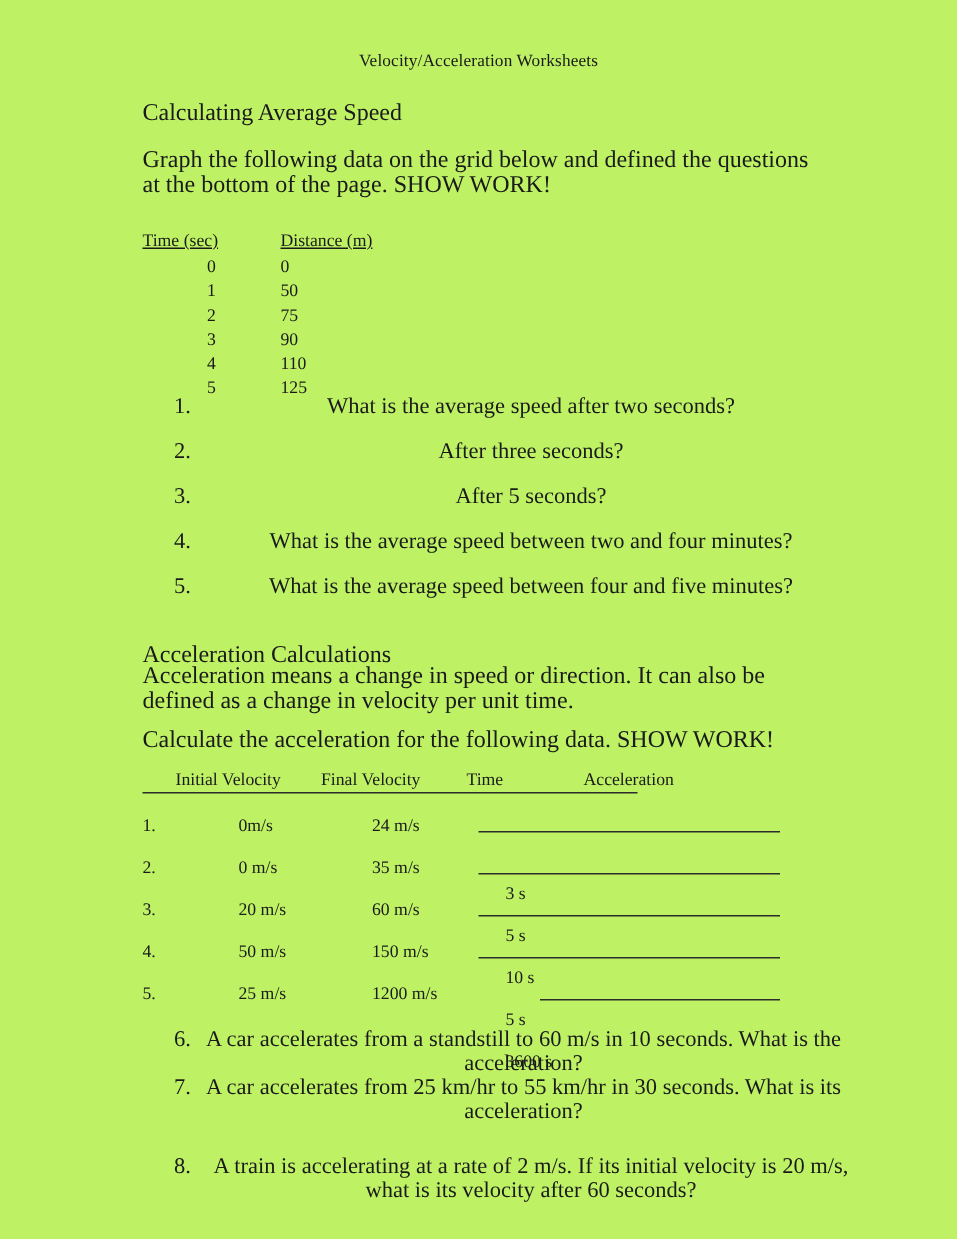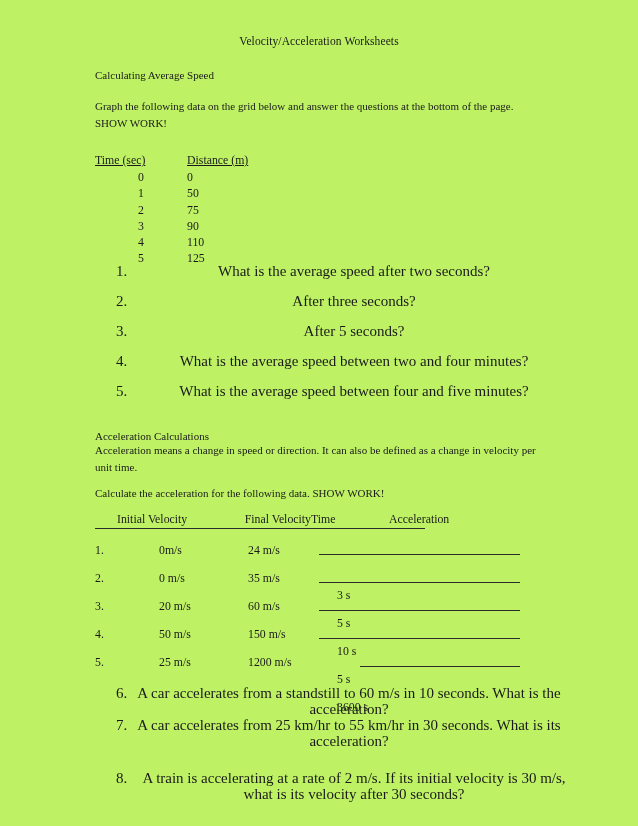--- a/index.html
+++ b/index.html
@@ -29,21 +29,21 @@
     left: 0; top: 35px;
     width: 638px;
     text-align: center;
     font-size: 11.5px;
     letter-spacing: 0.1px;
   }
   .blk {
     position: absolute;
     left: 95px;
     width: 448px;
-    font-size: 11px;
+    font-size: 16px;
     line-height: 17px;
     text-align: left;
   }
   
   .speed-table {
     position: absolute;
     left: 95px;
     top: 152px;
     width: 250px;
     font-size: 11.8px;
@@ -99,21 +99,21 @@
     width: 330px;
     font-size: 11.8px;
     border-bottom: 1px solid #2b2b2b;
     padding-bottom: 1px;
     height: 15px;
     white-space: nowrap;
   }
   .acc-head span { display: inline-block; }
   .hc1 { width: 22px; }
   .hc2 { width: 97px; }
-  .hc3 { width: 97px; text-align: right; }
+  .hc3 { width: 97px; }
   .hc4 { width: 78px; }
   .acc-rows {
     position: absolute;
     left: 95px;
     top: 543px;
     width: 448px;
     font-size: 11.8px;
   }
   .acc-row {
     position: relative;
@@ -134,21 +134,21 @@
 </style>
 </head>
 <body>
 
 <div class="page">
 
   <div class="doc-title">Velocity/Acceleration Worksheets</div>
 
   <div class="blk" style="top:67px;">Calculating Average Speed</div>
 
-  <div class="blk" style="top:98px;">Graph the following data on the grid below and answer the questions at the bottom of the page.  SHOW WORK!</div>
+  <div class="blk" style="top:98px;">Graph the following data on the grid below and defined the questions at the bottom of the page.  SHOW WORK!</div>
 
   <div class="speed-table">
     <table>
       <thead>
         <tr class="speed-head">
           <th class="th-time">Time (sec)</th>
           <th class="th-dist">Distance (m)</th>
         </tr>
       </thead>
       <tbody id="speed-body">
@@ -205,16 +205,16 @@
       <div class="acc-row"><span class="cell c-num">4.</span><span class="cell c-iv">50 m/s</span><span class="cell c-fv">150 m/s</span><span class="cell c-t">5 s</span><span class="c-line" style="left: 224px; width: 201px;"></span></div>
       <div class="acc-row"><span class="cell c-num">5.</span><span class="cell c-iv">25 m/s</span><span class="cell c-fv">1200 m/s</span><span class="cell c-t">3600 s</span><span class="c-line" style="left: 265px; width: 160px;"></span></div>
     </div>
 
   <ol class="qlist tight" id="acc-questions" start="6" style="left:95px; top:685px; width:430px;">
       <li>A car accelerates from a standstill to 60 m/s in 10 seconds.  What is the acceleration?</li>
       <li>A car accelerates from 25 km/hr to 55 km/hr in 30 seconds.  What is its acceleration?</li>
     </ol>
 
   <ol class="qlist tight" id="final-question" start="8" style="left:95px; top:770px; width:440px;">
-      <li>A train is accelerating at a rate of 2 m/s.  If its initial velocity is 30 m/s, what is its velocity after 30 seconds?</li>
+      <li>A train is accelerating at a rate of 2 m/s.  If its initial velocity is 20 m/s, what is its velocity after 60 seconds?</li>
     </ol>
 
 </div>
 
 </body></html>

